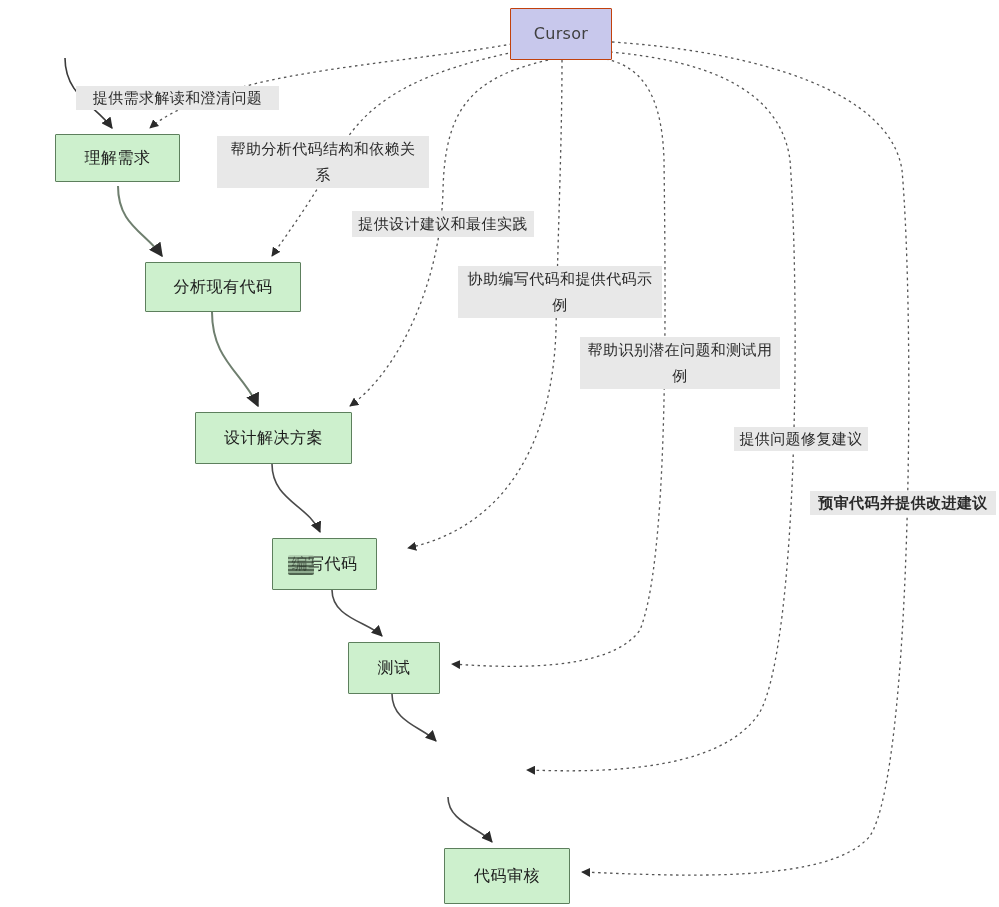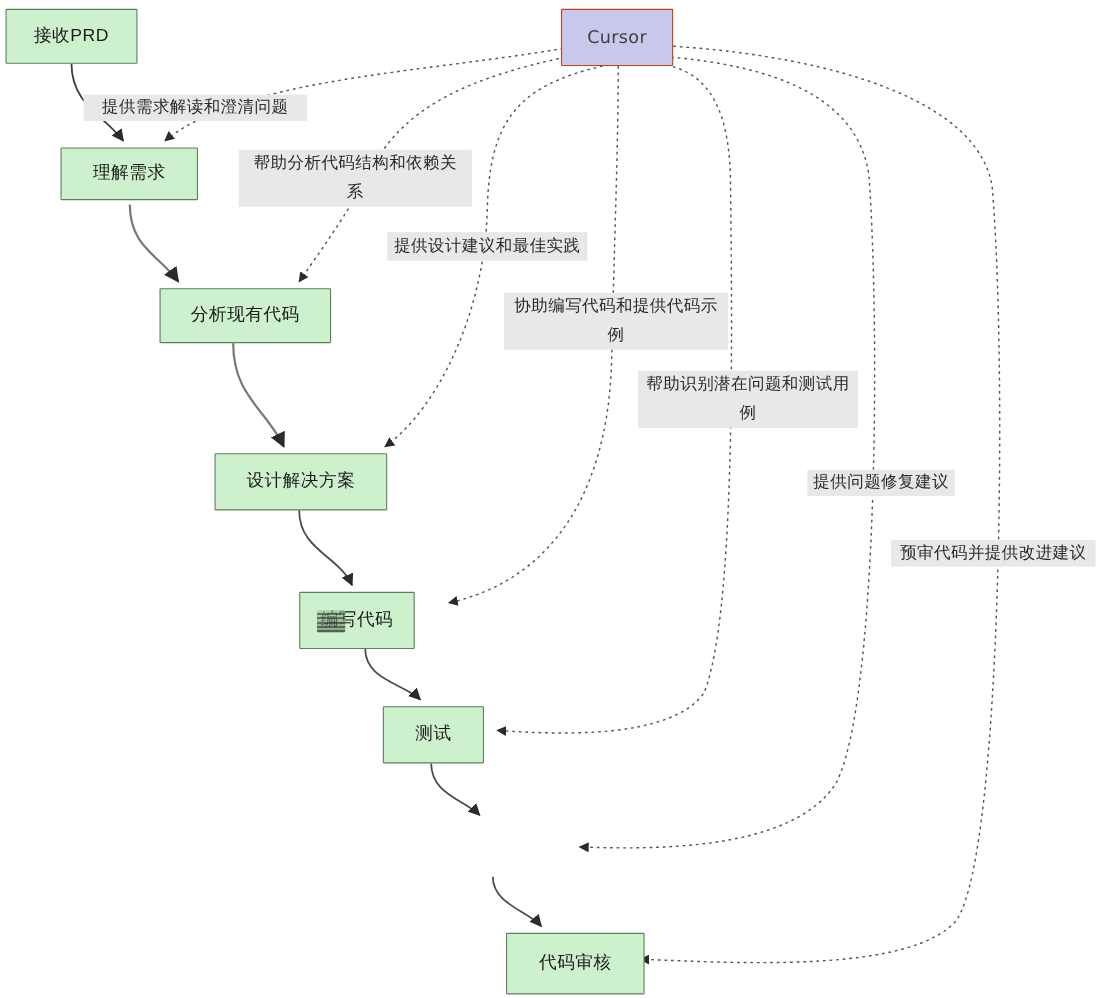--- a/index.html
+++ b/index.html
@@ -134,23 +134,20 @@
       <path d="M 600 58 C 640 64, 662 92, 664 160 C 666 320, 668 560, 640 630 C 610 672, 510 668, 452 664" fill="none" stroke="#555" stroke-width="1.3" stroke-dasharray="2.5 3.5" marker-end="url(#arrow-dashed)"></path>
     </g>
     <g>
       <path d="M 610 52 C 700 60, 780 86, 790 160 C 800 300, 798 640, 760 712 C 720 775, 590 772, 527 770" fill="none" stroke="#555" stroke-width="1.3" stroke-dasharray="2.5 3.5" marker-end="url(#arrow-dashed)"></path>
     </g>
     <g>
       <path d="M 612 42 C 760 52, 890 92, 902 170 C 915 320, 912 770, 870 836 C 830 884, 680 876, 582 872" fill="none" stroke="#555" stroke-width="1.3" stroke-dasharray="2.5 3.5" marker-end="url(#arrow-dashed)"></path>
     </g>
   </svg>
 
-  <div class="node" style="left:5px; top:8px; width:120px; height:50px;">
-    <span class="node-text">接收PRD</span>
-  </div>
 
   <div class="node accent" style="left:510px; top:8px; width:102px; height:52px;">
     <span class="node-text">Cursor</span>
   </div>
 
   <div class="node" style="left:55px; top:134px; width:125px; height:48px;">
     <span class="node-text">理解需求</span>
   </div>
 
   <div class="node" style="left:145px; top:262px; width:156px; height:50px;">
@@ -163,34 +160,34 @@
 
   <div class="node smudge" style="left:272px; top:538px; width:105px; height:52px;">
     <span class="node-text">编写代码</span>
   </div>
 
   <div class="node" style="left:348px; top:642px; width:92px; height:52px;">
     <span class="node-text">测试</span>
   </div>
 
 
-  <div class="node" style="left:444px; top:848px; width:126px; height:56px;margin-left:16px;">
+  <div class="node" style="left:444px; top:848px; width:126px; height:56px;">
     <span class="node-text">代码审核</span>
   </div>
 
   <div class="edge-label two-line" style="left:217px; top:136px; width:212px; height:52px;">帮助分析代码结构和依赖关
 系</div>
 
   <div class="edge-label" style="left:76px; top:86px; width:203px; height:24px; line-height:24px;">提供需求解读和澄清问题</div>
 
   <div class="edge-label" style="left:352px; top:211px; width:182px; height:26px; line-height:26px;">提供设计建议和最佳实践</div>
 
   <div class="edge-label two-line" style="left:458px; top:266px; width:204px; height:52px;">协助编写代码和提供代码示
 例</div>
 
   <div class="edge-label two-line" style="left:580px; top:337px; width:200px; height:52px;">帮助识别潜在问题和测试用
 例</div>
 
   <div class="edge-label" style="left:734px; top:427px; width:134px; height:24px; line-height:24px;">提供问题修复建议</div>
 
-  <div class="edge-label" style="left:810px; top:491px; width:186px; height:24px; line-height:24px;">预审代码并提供改进建议</div>
+  <div class="edge-label" style="left:810px; top:491px; width:186px; height:24px; line-height:24px;font-weight:bold;">预审代码并提供改进建议</div>
 
 </div>
 
 </body></html>

